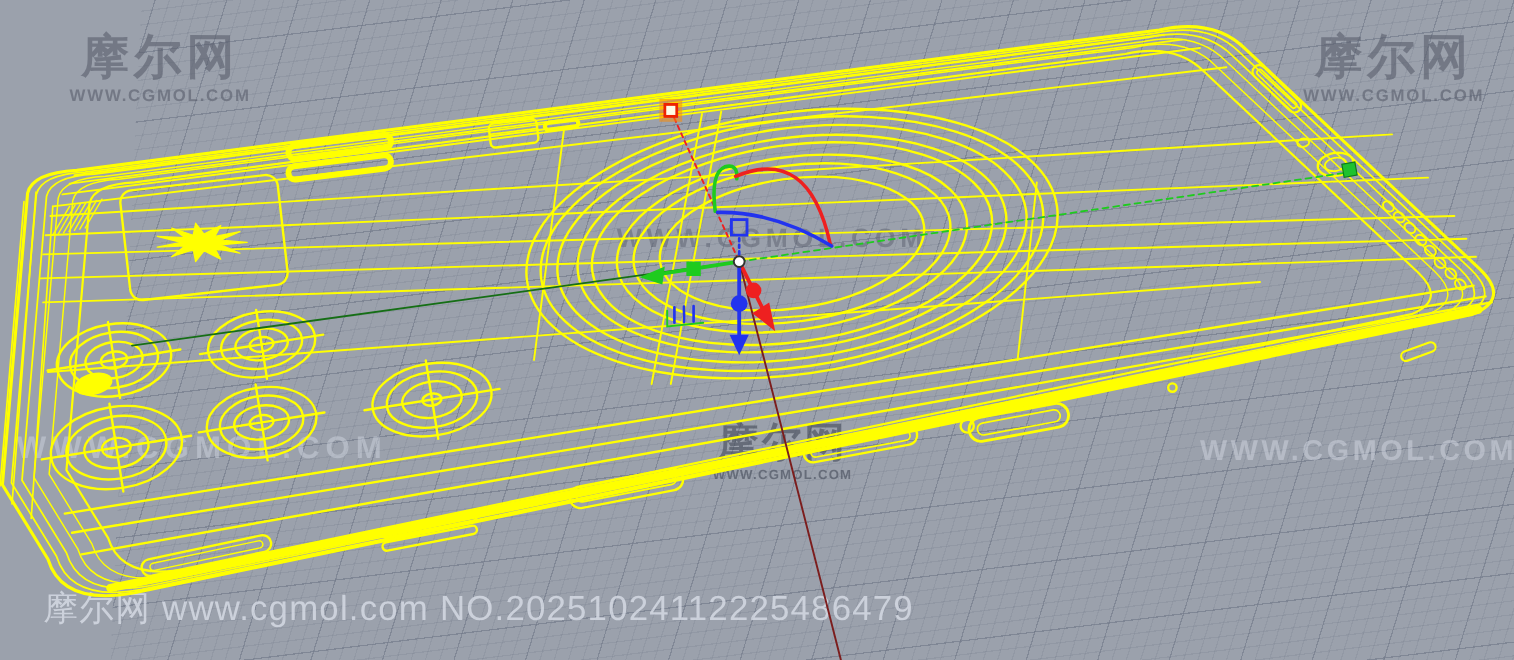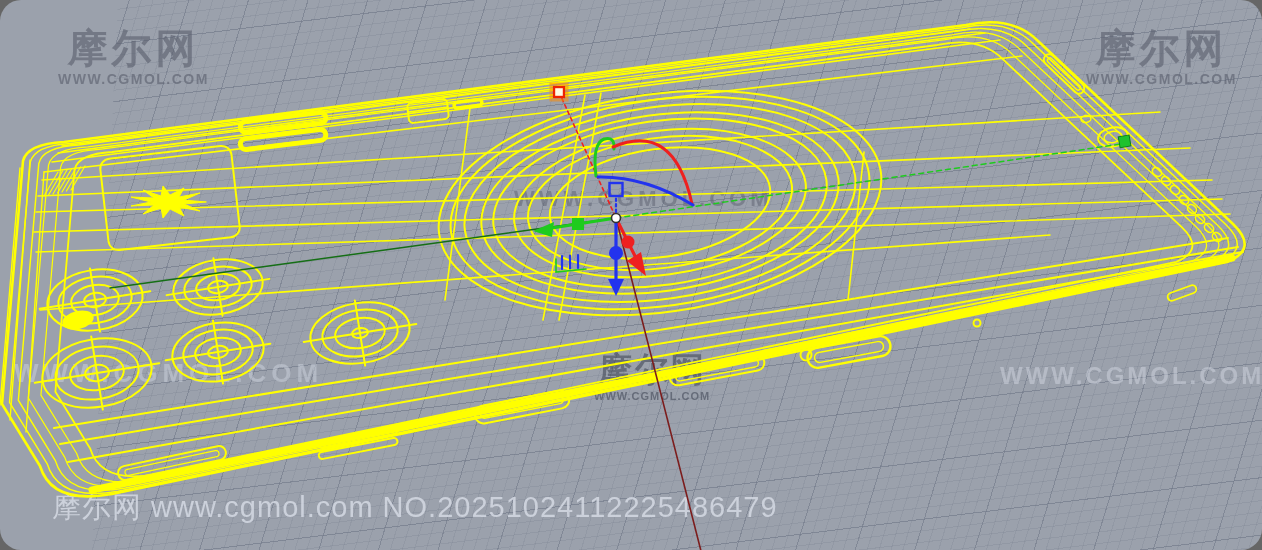--- a/index.html
+++ b/index.html
@@ -1,20 +1,19 @@
 <!DOCTYPE html>
 <html><head>
 <meta charset="utf-8">
 <style>
   html,body{margin:0;padding:0;background:#666;}
   #stage{
     position:relative;width:1262px;height:550px;overflow:hidden;
     background:#9ba1ac;
     font-family:"Liberation Sans", sans-serif;
-    border-radius:21px;
   }
   
   .grid-region{position:absolute;inset:0;clip-path:polygon(118px 0px,1262px 0px,1262px 550px,92px 550px);}
   .grid-layer{position:absolute;left:-40%;top:-160%;width:190%;height:430%;}
   .grid-h{
     background:
       repeating-linear-gradient(to bottom, rgba(112,120,136,.55) 0 1px, transparent 1px 57px),
       repeating-linear-gradient(to bottom, rgba(112,120,136,.22) 0 1px, transparent 1px 11.4px);
     transform:rotate(-7deg);
   }
@@ -30,21 +29,21 @@
   .wm-corner .brand{font-size:40px;font-weight:bold;letter-spacing:4px;line-height:1.0;}
   .wm-corner .site{font-size:14px;font-weight:bold;letter-spacing:1.5px;margin-top:3px;}
   .wm-tl{left:58px;top:28px;}
   .wm-tr{left:1086px;top:28px;}
   .wm-center{left:514px;top:186px;font-size:22px;font-weight:bold;letter-spacing:4px;color:rgba(96,102,116,.55);}
   .wm-middle{left:594px;top:352px;text-align:center;color:rgba(70,76,90,.62);}
   .wm-middle .brand{font-size:34px;font-weight:bold;letter-spacing:2px;line-height:1.05;}
   .wm-middle .site{font-size:11px;font-weight:bold;letter-spacing:1px;margin-top:2px;}
   .wm-left{left:14px;top:358px;font-size:26px;font-weight:bold;letter-spacing:5px;color:rgba(206,212,222,.5);}
   .wm-right{left:1000px;top:362px;font-size:24px;font-weight:bold;letter-spacing:3px;color:rgba(204,210,220,.55);}
-  .wm-bottom{left:36px;top:488px;font-size:29px;color:rgba(215,220,229,.82);letter-spacing:1px;margin-left:16px;}
+  .wm-bottom{left:36px;top:488px;font-size:29px;color:rgba(215,220,229,.82);letter-spacing:1px;}
   svg{position:absolute;inset:0;}
 </style>
 </head>
 <body>
 
 <div id="stage">
 
   <div class="grid-region">
     <div class="grid-layer grid-h"></div>
     <div class="grid-layer grid-v"></div>

